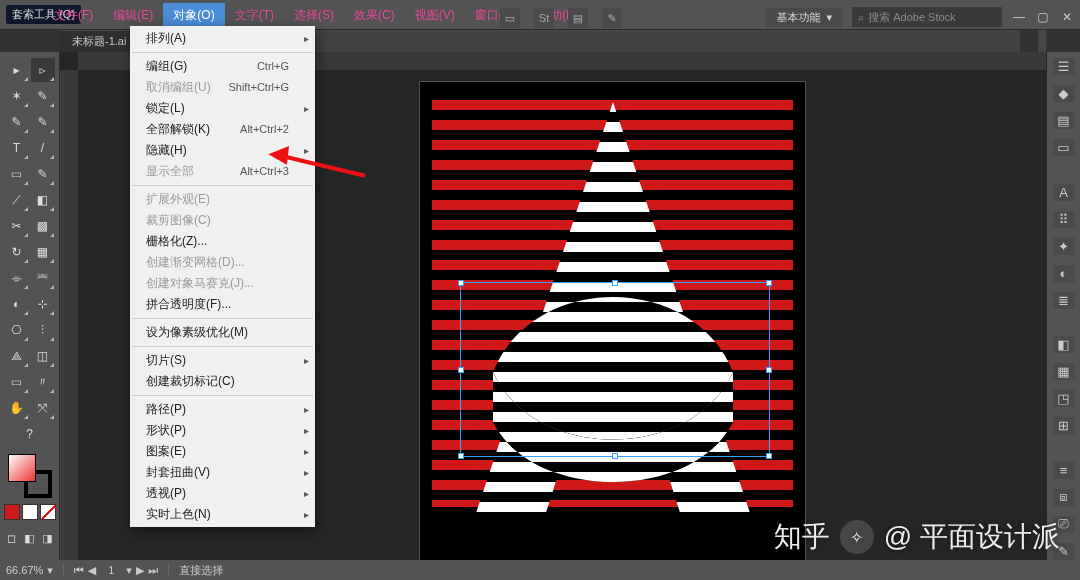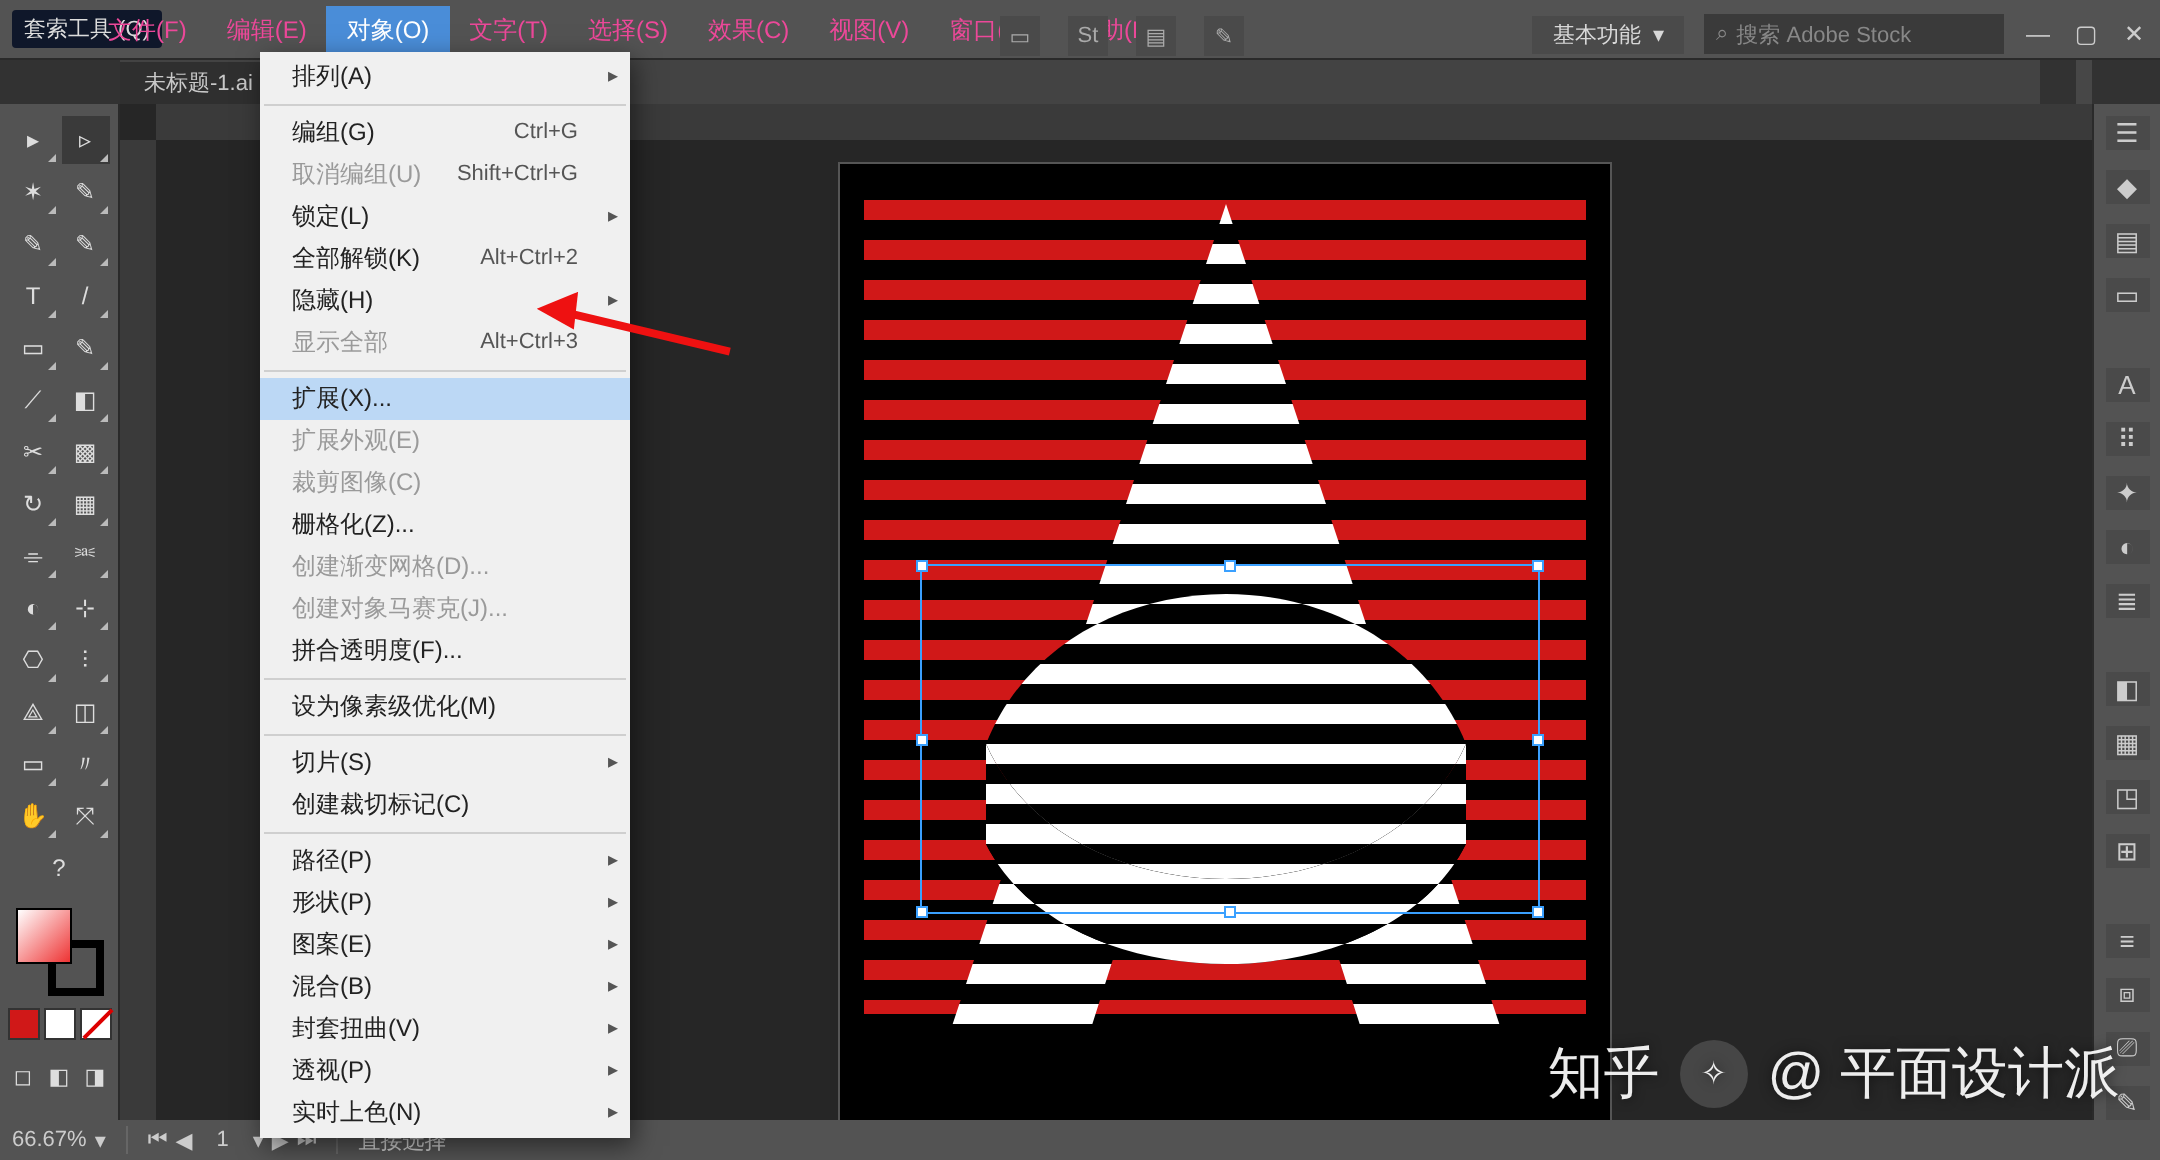--- a/index.html
+++ b/index.html
@@ -299,23 +299,20 @@
       <span class="sc">Alt+Ctrl+2</span>
     </div>
     <div class="di sub">
       <span>隐藏(H)</span>
     </div>
     <div class="di dis">
       <span>显示全部</span>
       <span class="sc">Alt+Ctrl+3</span>
     </div>
     <div class="sep"></div>
-    <div class="di hl">
-      <span>扩展(X)...</span>
-    </div>
     <div class="di dis">
       <span>扩展外观(E)</span>
     </div>
     <div class="di dis">
       <span>裁剪图像(C)</span>
     </div>
     <div class="di">
       <span>栅格化(Z)...</span>
     </div>
     <div class="di dis">
@@ -340,23 +337,20 @@
     </div>
     <div class="sep"></div>
     <div class="di sub">
       <span>路径(P)</span>
     </div>
     <div class="di sub">
       <span>形状(P)</span>
     </div>
     <div class="di sub">
       <span>图案(E)</span>
-    </div>
-    <div class="di sub">
-      <span>混合(B)</span>
     </div>
     <div class="di sub">
       <span>封套扭曲(V)</span>
     </div>
     <div class="di sub">
       <span>透视(P)</span>
     </div>
     <div class="di sub">
       <span>实时上色(N)</span>
     </div>

